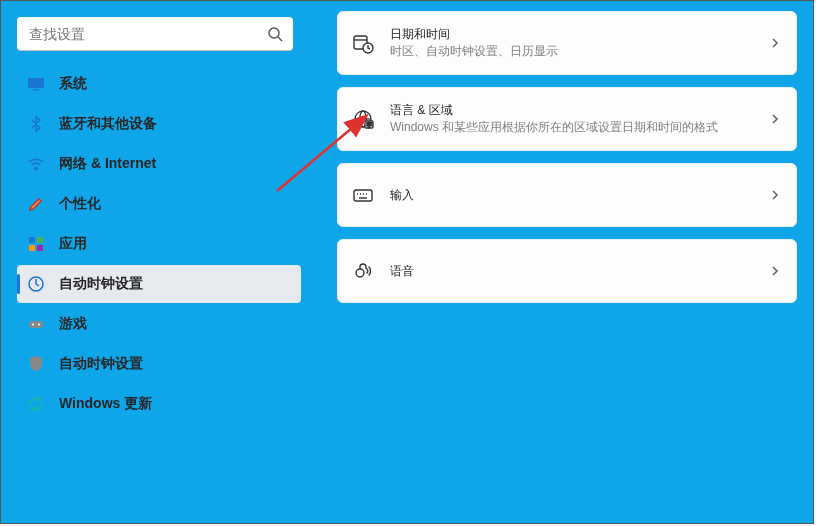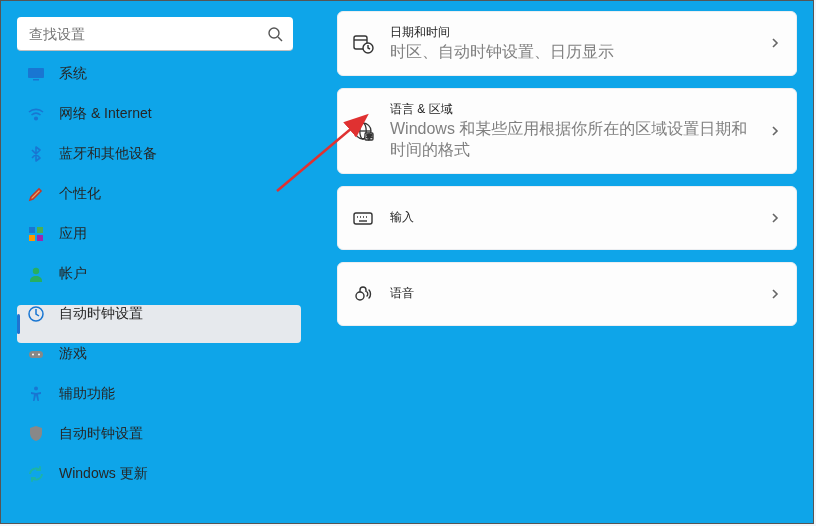--- a/index.html
+++ b/index.html
@@ -41,26 +41,28 @@
     right: 10px;
     top: 50%;
     transform: translateY(-50%);
     width: 16px;
     height: 16px;
     color: #555;
   }
   .nav { list-style: none; }
   .nav-item {
     display: flex;
+    align-items: center;
     height: 38px;
     padding: 0 10px;
     margin: 2px 0;
     border-radius: 4px;
     cursor: pointer;
     position: relative;
+    font-weight: bold;
   }
   .nav-item.selected { background: #e6e9ed; }
   .nav-item.selected::before {
     content: "";
     position: absolute;
     left: 0px;
     top: 9px;
     bottom: 9px;
     width: 3px;
     border-radius: 2px;
@@ -92,21 +94,21 @@
     height: 22px;
     margin-right: 16px;
     display: inline-flex;
     align-items: center;
     justify-content: center;
     color: #333;
     flex-shrink: 0;
   }
   .card-text { flex: 1; min-width: 0; }
   .card-title { font-size: 12px; color: #222; line-height: 1.4; }
-  .card-sub { font-size: 16px; color: #808080; margin-top: 1px; }
+  .card-sub { font-size: 12px; color: #808080; margin-top: 1px; }
   .chev {
     width: 14px;
     height: 14px;
     color: #666;
     flex-shrink: 0;
     margin-left: 8px;
   }
 
   
   .arrow {
@@ -137,91 +139,73 @@
         <span class="nav-icon">
           <svg viewBox="0 0 18 18">
               <rect x="1" y="3" width="16" height="10" rx="1" fill="#1976d2"></rect>
               <rect x="6" y="14" width="6" height="1.5" fill="#1976d2"></rect>
             </svg>
         </span>
         <span class="nav-label">系统</span>
       </li>
       <li class="nav-item">
         <span class="nav-icon">
+          <svg viewBox="0 0 18 18" fill="none" stroke="#1976d2" stroke-width="1.6" stroke-linejoin="round">
+              <path d="M5 5l8 8-4 3V2l4 3-8 8"></path>
+            </svg>
+        </span>
+        <span class="nav-label">蓝牙和其他设备</span>
+      </li>
+      <li class="nav-item">
+        <span class="nav-icon">
           <svg viewBox="0 0 18 18" fill="none" stroke="#1976d2" stroke-width="1.6">
               <path d="M2 7c4-3.5 10-3.5 14 0"></path>
               <path d="M4.5 10c2.7-2.3 6.3-2.3 9 0"></path>
               <circle cx="9" cy="13.5" r="1.3" fill="#1976d2"></circle>
             </svg>
         </span>
         <span class="nav-label">网络 &amp; Internet</span>
-      </li>
-      <li class="nav-item">
-        <span class="nav-icon">
-          <svg viewBox="0 0 18 18" fill="none" stroke="#1976d2" stroke-width="1.6" stroke-linejoin="round">
-              <path d="M5 5l8 8-4 3V2l4 3-8 8"></path>
-            </svg>
-        </span>
-        <span class="nav-label">蓝牙和其他设备</span>
       </li>
       <li class="nav-item">
         <span class="nav-icon">
           <svg viewBox="0 0 18 18" fill="none" stroke="#c0392b" stroke-width="1.6">
               <path d="M3 15l3-1 8-8-2-2-8 8-1 3z" fill="#e6a464"></path>
             </svg>
         </span>
         <span class="nav-label">个性化</span>
       </li>
       <li class="nav-item">
         <span class="nav-icon">
           <svg viewBox="0 0 18 18">
               <rect x="2" y="2" width="6" height="6" fill="#1976d2"></rect>
               <rect x="10" y="2" width="6" height="6" fill="#4caf50"></rect>
               <rect x="2" y="10" width="6" height="6" fill="#ff9800"></rect>
               <rect x="10" y="10" width="6" height="6" fill="#9c27b0"></rect>
             </svg>
         </span>
         <span class="nav-label">应用</span>
       </li>
-      <li class="nav-item">
-        <span class="nav-icon">
-          <svg viewBox="0 0 18 18" fill="#27ae60">
-              <circle cx="9" cy="6" r="3.2"></circle>
-              <path d="M3 16c0-3.3 2.7-5 6-5s6 1.7 6 5v1H3v-1z"></path>
-            </svg>
-        </span>
-        <span class="nav-label">帐户</span>
-      </li>
       <li class="nav-item selected">
         <span class="nav-icon">
           <svg viewBox="0 0 18 18" fill="none" stroke="#1976d2" stroke-width="1.5">
               <circle cx="9" cy="9" r="7"></circle>
               <path d="M9 4v5l3 2"></path>
             </svg>
         </span>
         <span class="nav-label">自动时钟设置</span>
       </li>
       <li class="nav-item">
         <span class="nav-icon">
           <svg viewBox="0 0 18 18" fill="#888">
               <rect x="2" y="6" width="14" height="7" rx="3.5"></rect>
               <circle cx="6" cy="9.5" r="1" fill="#fff"></circle>
               <circle cx="12" cy="9.5" r="1" fill="#fff"></circle>
             </svg>
         </span>
         <span class="nav-label">游戏</span>
-      </li>
-      <li class="nav-item">
-        <span class="nav-icon">
-          <svg viewBox="0 0 18 18" fill="#1976d2">
-              <circle cx="9" cy="3.5" r="2"></circle>
-              <path d="M4 7l5 1 5-1v2l-3 .5L12 16h-1.5L9 10l-1.5 6H6l1-6.5L4 9V7z"></path>
-            </svg>
-        </span>
-        <span class="nav-label">辅助功能</span>
       </li>
       <li class="nav-item">
         <span class="nav-icon">
           <svg viewBox="0 0 18 18" fill="#888">
               <path d="M9 1l6 2v5c0 4-2.5 7-6 8-3.5-1-6-4-6-8V3l6-2z"></path>
             </svg>
         </span>
         <span class="nav-label">自动时钟设置</span>
       </li>
       <li class="nav-item">

